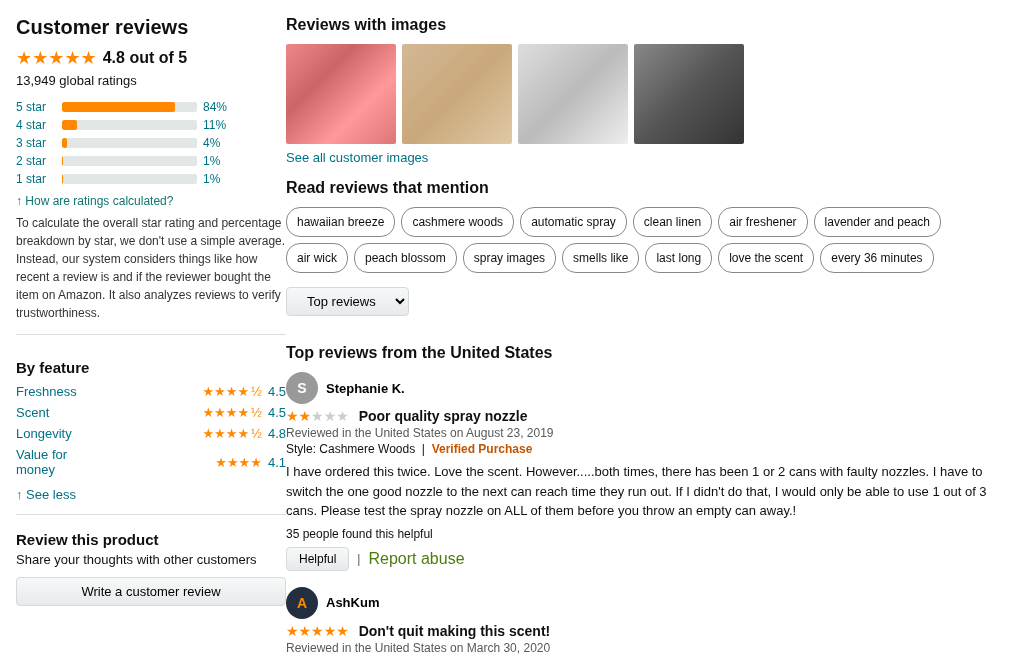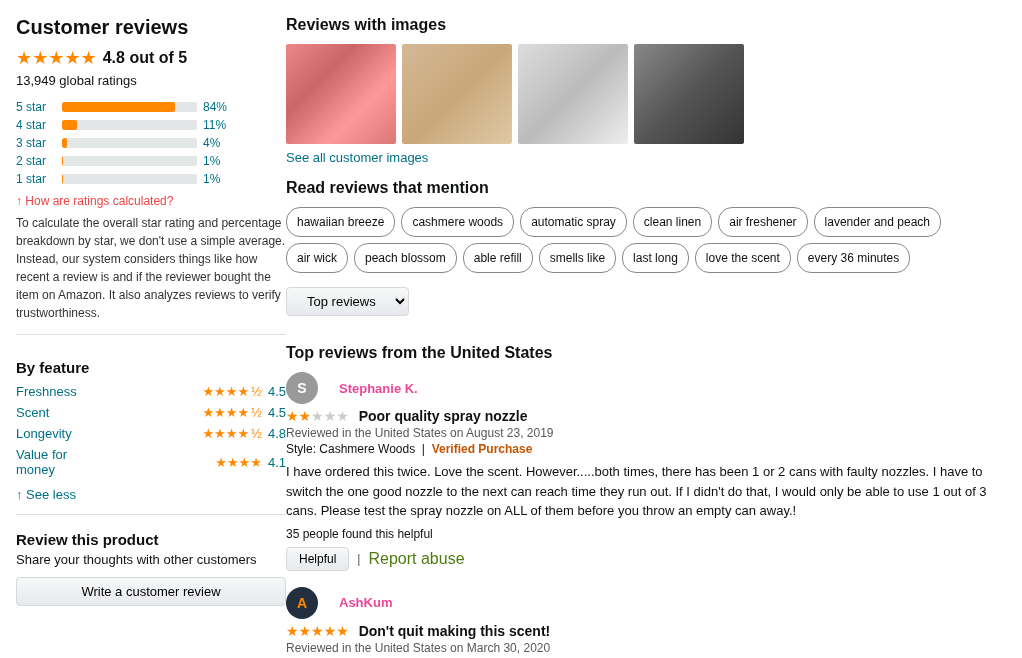--- a/index.html
+++ b/index.html
@@ -69,21 +69,21 @@
       height: 100%;
       background: #FF8800;
       border-radius: 2px;
     }
     .bar-pct {
       color: #007185;
       font-size: 12px;
       width: 28px;
     }
     .how-calc {
-      color: #ef4444;
+      color: #0f766e;
       font-size: 12px;
       cursor: pointer;
       margin-top: 8px;
       margin-bottom: 6px;
     }
     .calc-text {
       font-size: 12px;
       color: #333;
       line-height: 1.5;
       margin-bottom: 12px;
@@ -231,22 +231,21 @@
       justify-content: center;
       font-size: 14px;
       font-weight: 700;
       color: #fff;
     }
     .avatar-1 { background: #999; }
     .avatar-2 { background: #232F3E; color: #FF8800; }
     .reviewer-name {
       font-size: 13px;
       font-weight: 700;
-      color: #ec4899;
-      margin-left: 13px;
+      color: #000000;
     }
     .review-title {
       font-weight: 700;
       font-size: 14px;
       display: inline;
     }
     .review-date-line {
       font-size: 12px;
       color: #565959;
       margin-bottom: 2px;
@@ -409,21 +408,21 @@
 
     <div class="tags-area">
       <span class="tag">hawaiian breeze</span>
       <span class="tag">cashmere woods</span>
       <span class="tag">automatic spray</span>
       <span class="tag">clean linen</span>
       <span class="tag">air freshener</span>
       <span class="tag">lavender and peach</span>
       <span class="tag">air wick</span>
       <span class="tag">peach blossom</span>
-      <span class="tag">able refill</span>
+      <span class="tag">spray images</span>
       <span class="tag">smells like</span>
       <span class="tag">last long</span>
       <span class="tag">love the scent</span>
       <span class="tag">every 36 minutes</span>
     </div>
 
     <div style="margin-bottom:12px">
       <select class="sort-dropdown">
         <option>Top reviews</option>
         <option>Most recent</option>

